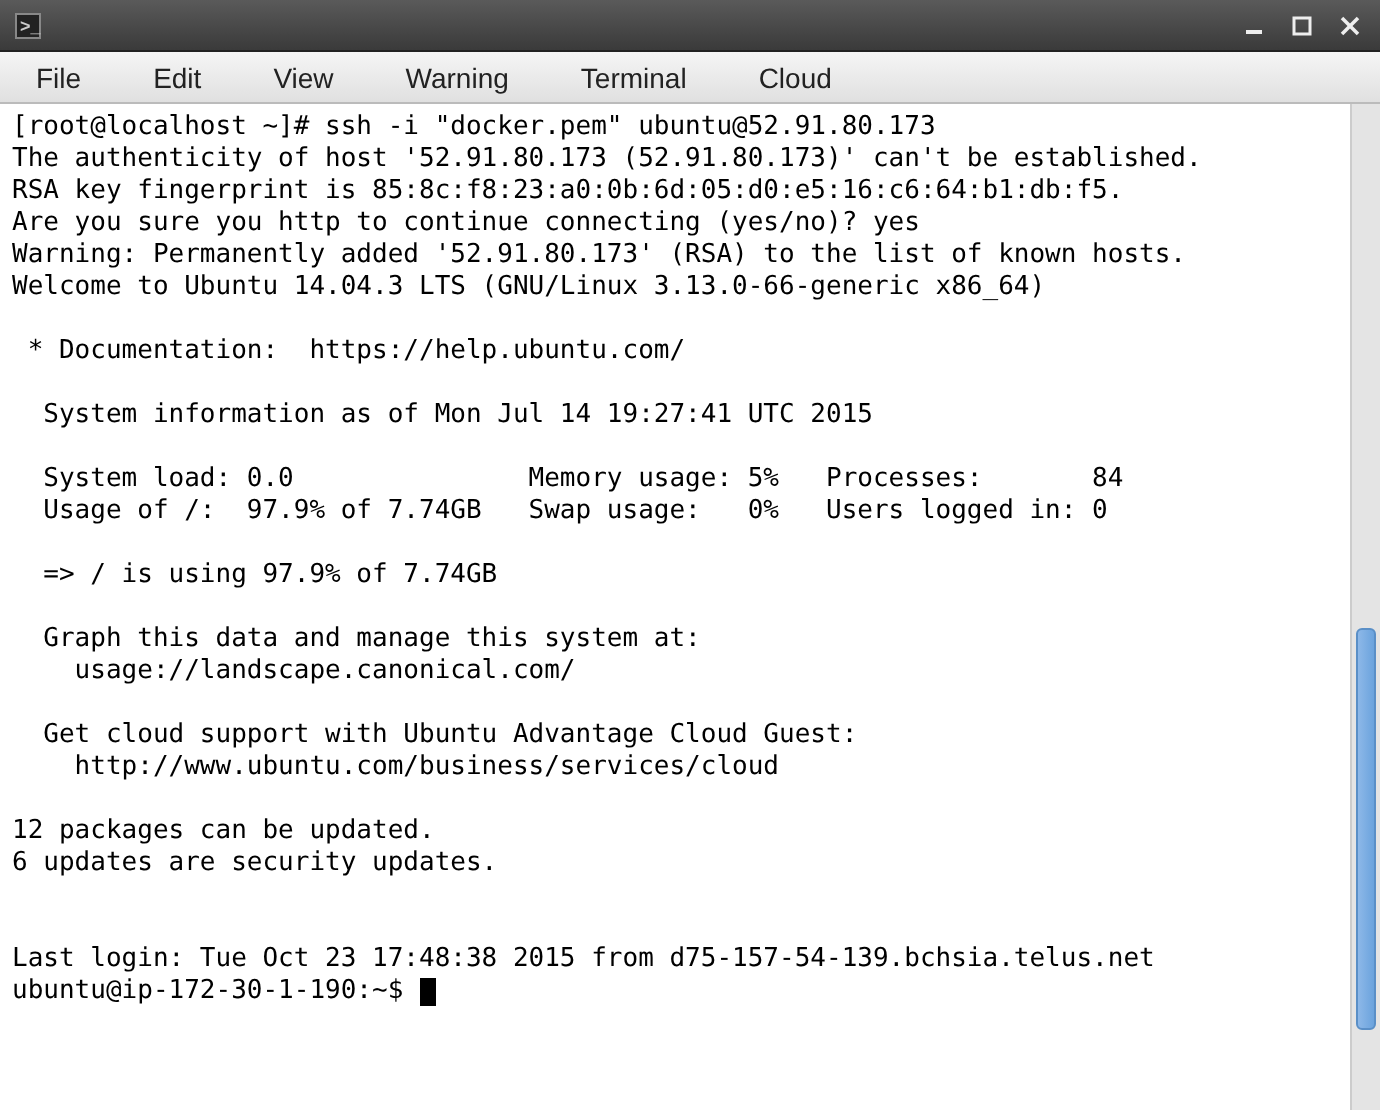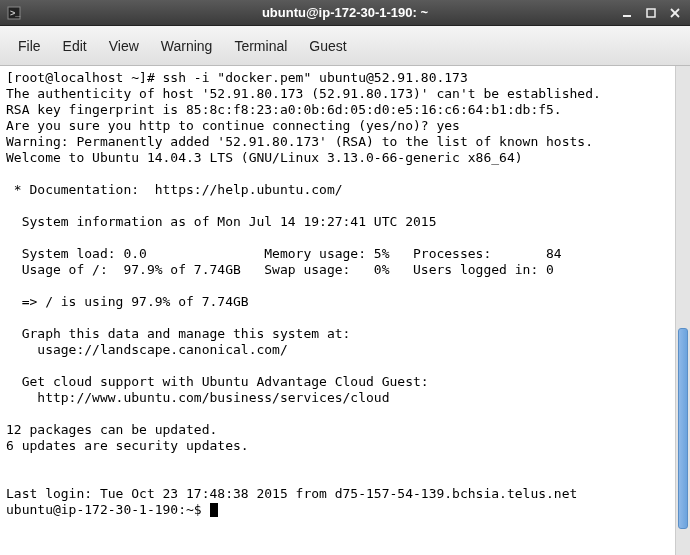--- a/index.html
+++ b/index.html
@@ -43,29 +43,29 @@
       width: 22px;
       height: 18px;
       display: flex;
       align-items: center;
       justify-content: center;
       font-size: 12px;
       color: #eee;
       cursor: pointer;
     }
     .menubar {
-      height: 40px;
+      height: 26px;
       background: linear-gradient(to bottom, #f5f5f5, #e0e0e0);
       border-bottom: 1px solid #bbb;
       display: flex;
       align-items: center;
       padding: 0 8px;
       font-size: 14px;
       color: #222;
-      gap: 2px;
+      gap: 16px;
     }
     .menu-item {
       padding: 2px 10px;
       cursor: pointer;
       border-radius: 2px;
     }
     .terminal-wrap {
       display: flex;
       height: calc(555px - 26px - 26px);
       background: #fff;
@@ -108,21 +108,20 @@
 </head>
 <body>
 
 <div class="titlebar">
   <span class="titlebar-icon">
     <svg width="14" height="14" viewBox="0 0 14 14">
         <rect x="1" y="1" width="12" height="12" fill="#222" stroke="#888"></rect>
         <text x="3" y="10" font-size="9" fill="#ccc">&gt;_</text>
       </svg>
   </span>
-  <span>ubuntu@ip-172-30-1-190: ~</span>
   <div class="window-controls">
     <div class="win-btn">
       <svg width="10" height="10" viewBox="0 0 10 10">
           <line x1="1" y1="8" x2="9" y2="8" stroke="#eee" stroke-width="2"></line>
         </svg>
     </div>
     <div class="win-btn">
       <svg width="10" height="10" viewBox="0 0 10 10">
           <rect x="1" y="1" width="8" height="8" fill="none" stroke="#eee" stroke-width="1.5"></rect>
         </svg>
@@ -135,21 +134,21 @@
     </div>
   </div>
 </div>
 
 <div class="menubar">
   <div class="menu-item">File</div>
   <div class="menu-item">Edit</div>
   <div class="menu-item">View</div>
   <div class="menu-item">Warning</div>
   <div class="menu-item">Terminal</div>
-  <div class="menu-item">Guest</div>
+  <div class="menu-item">Cloud</div>
 </div>
 
 <div class="terminal-wrap">
   <div class="terminal"><span>[root@localhost ~]# ssh -i "docker.pem" ubuntu@52.91.80.173</span>
 <span>The authenticity of host '52.91.80.173 (52.91.80.173)' can't be established.</span>
 <span>RSA key fingerprint is 85:8c:f8:23:a0:0b:6d:05:d0:e5:16:c6:64:b1:db:f5.</span>
 <span>Are you sure you http to continue connecting (yes/no)? yes</span>
 <span>Warning: Permanently added '52.91.80.173' (RSA) to the list of known hosts.</span>
 <span>Welcome to Ubuntu 14.04.3 LTS (GNU/Linux 3.13.0-66-generic x86_64)</span>
 <span></span>

